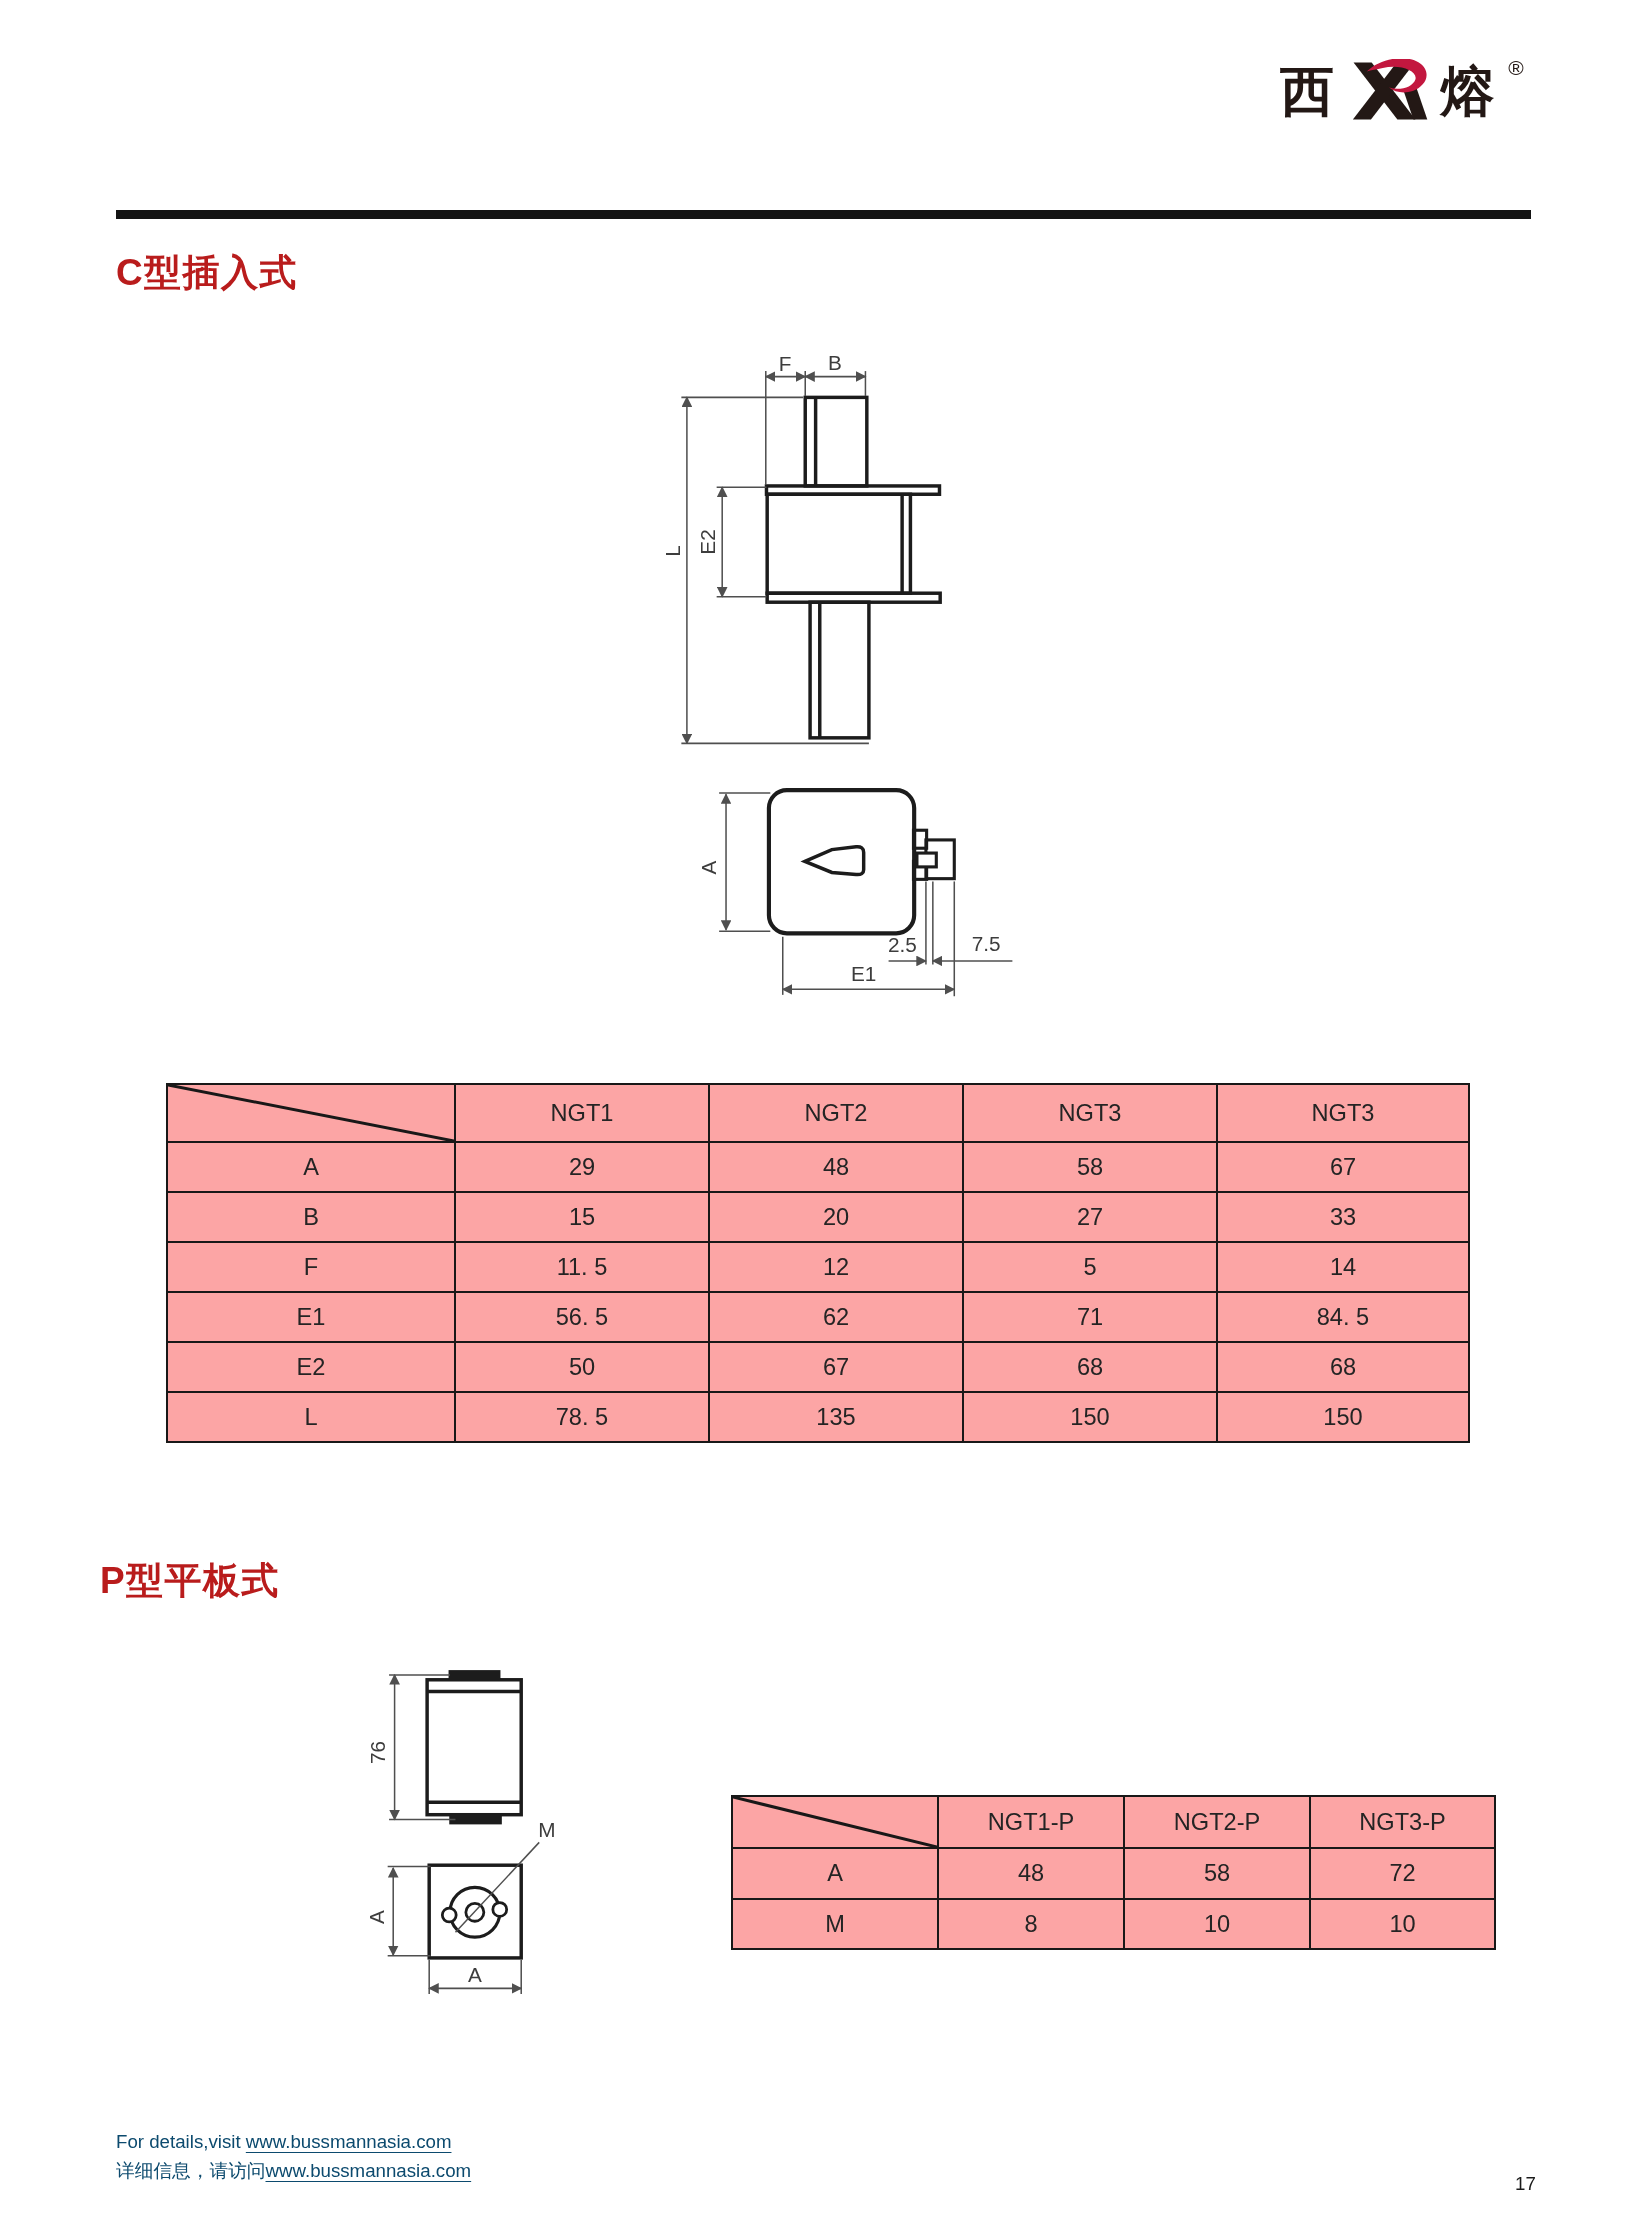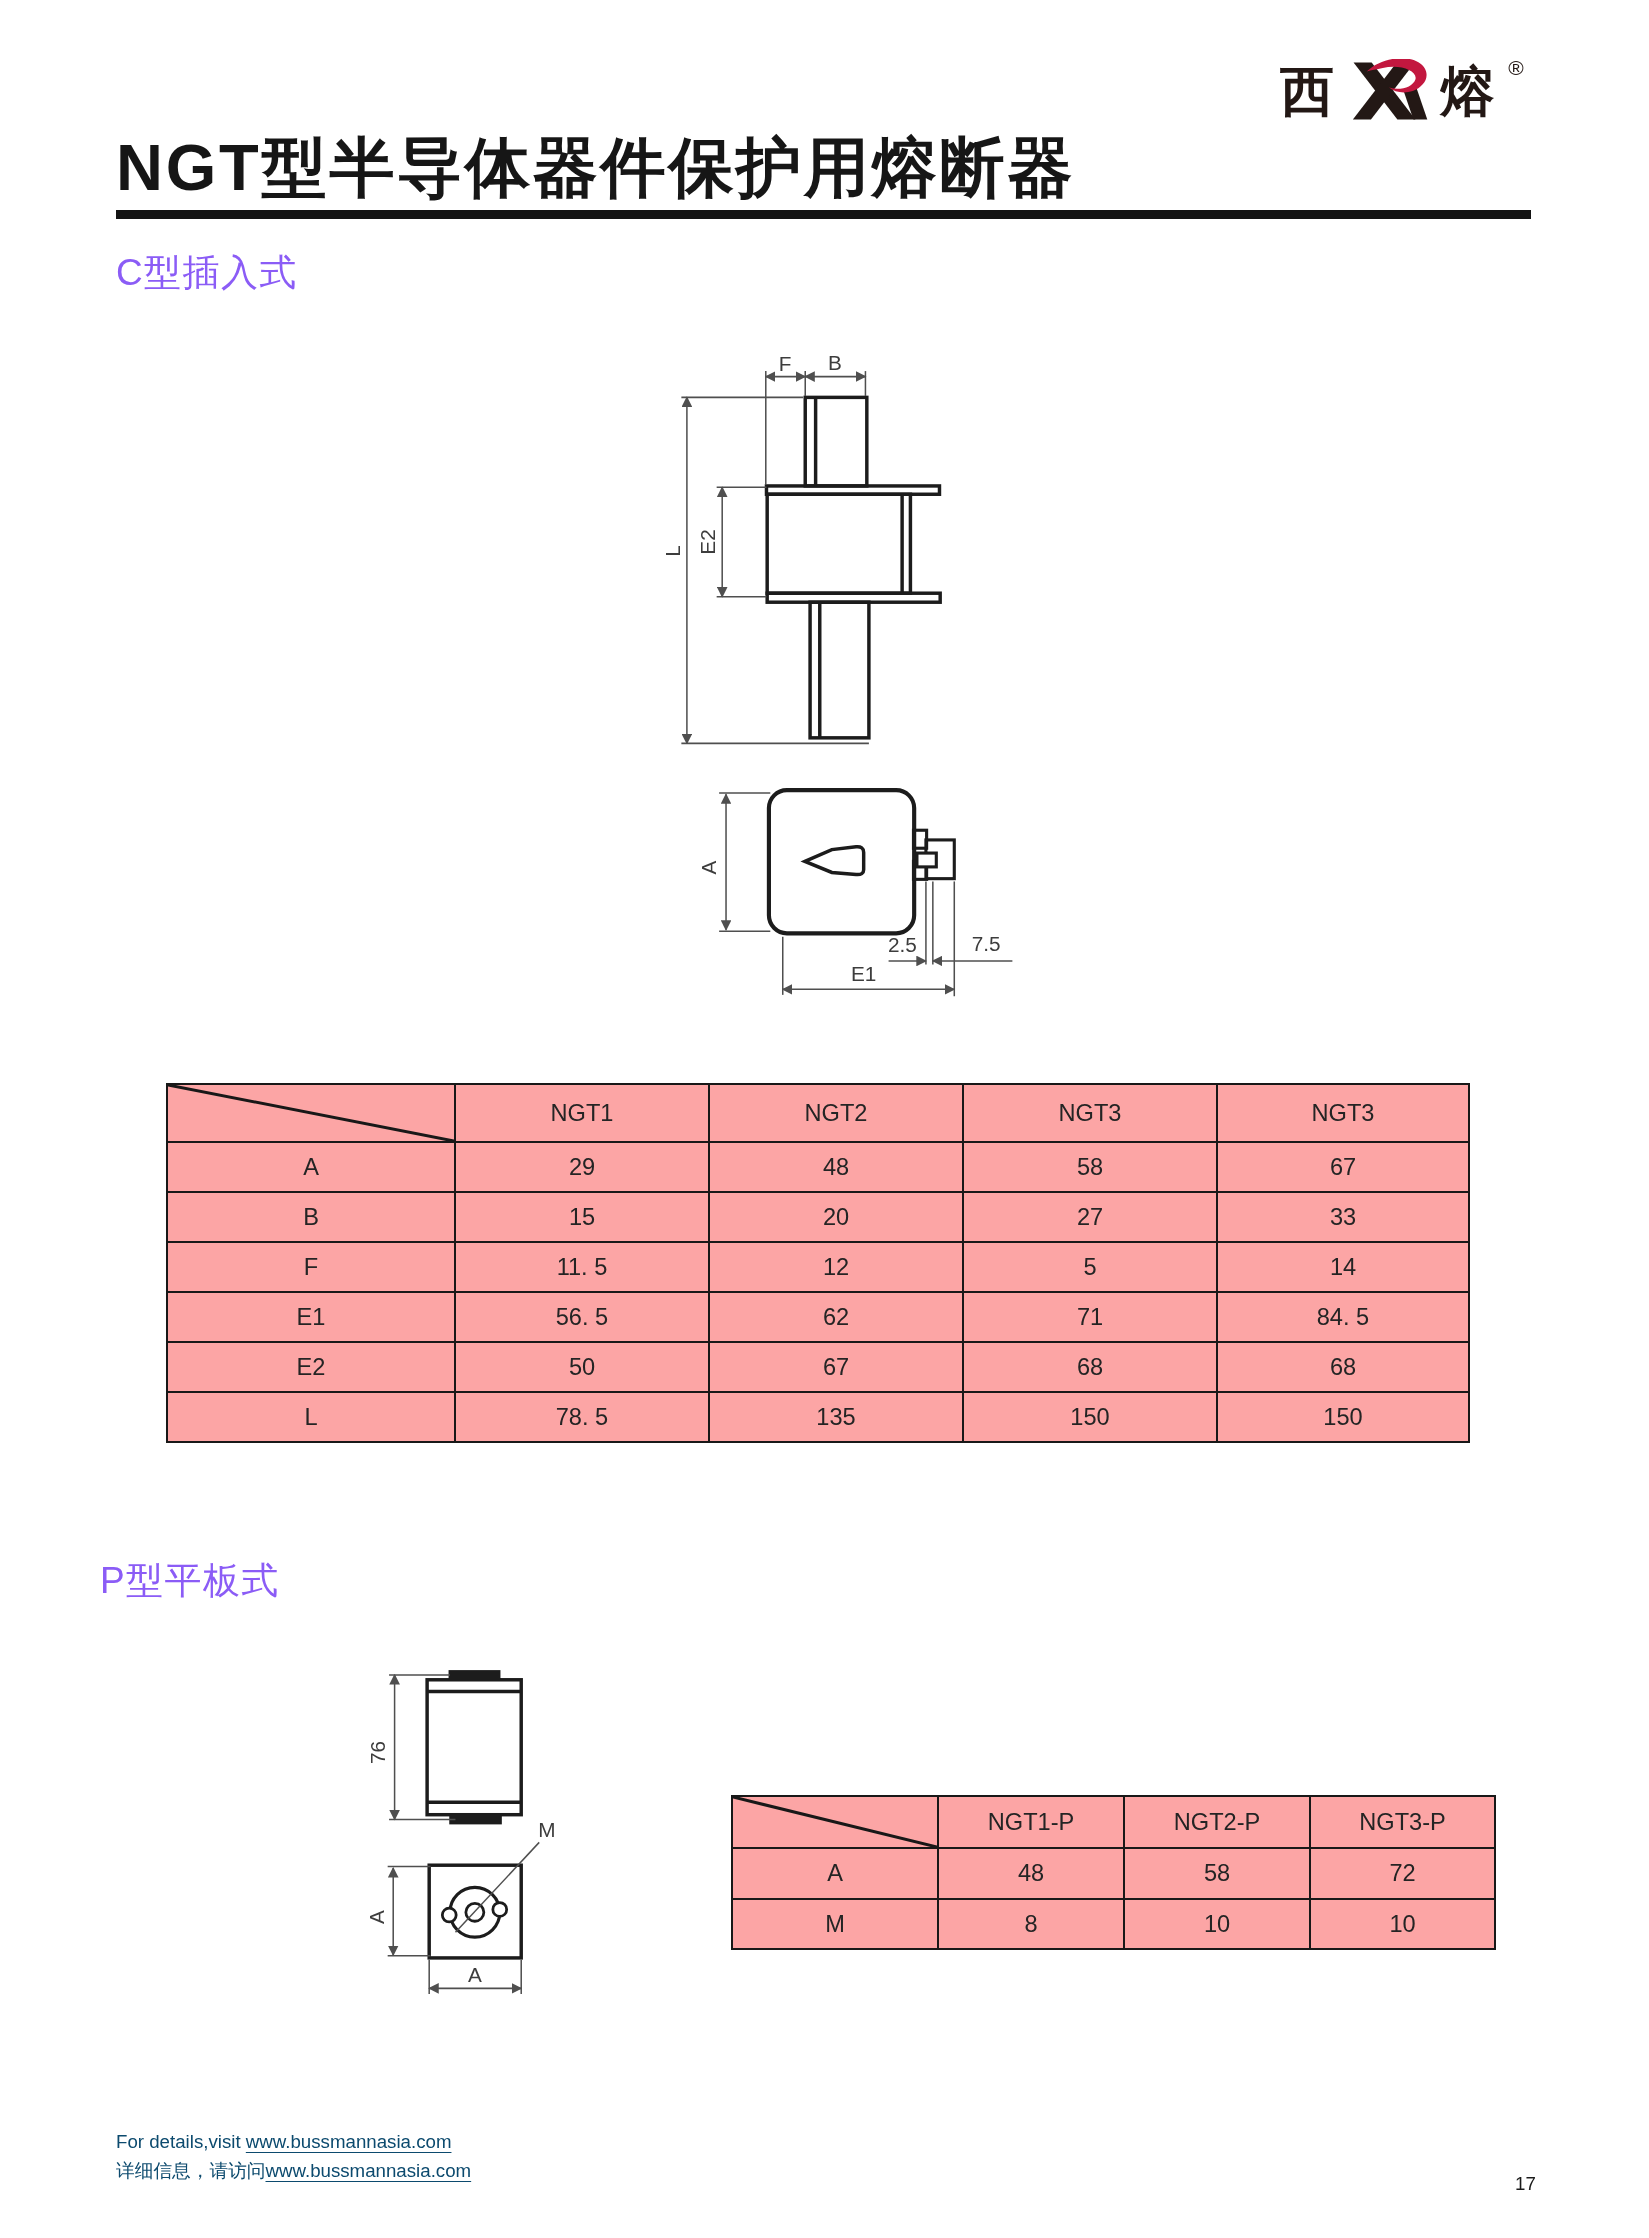--- a/index.html
+++ b/index.html
@@ -10,21 +10,21 @@
   .abs{position:absolute;}
 
   
   .logo{left:1280px;top:57px;display:flex;align-items:center;gap:12.5px;height:67px;}
   .logo .cjk{font-size:54px;font-weight:900;color:#231815;line-height:1;letter-spacing:1.4px;}
   .logo .reg{font-size:21px;font-weight:400;color:#231815;align-self:flex-start;margin-top:-1.4px;}
 
   
   .title{left:116px;top:134px;font-size:65px;font-weight:600;letter-spacing:2.8px;color:#161616;line-height:1.05;white-space:nowrap;}
   .rule{left:116px;top:210px;width:1415px;height:9px;background:#141414;}
-  .h2{font-size:37px;font-weight:400;color:#8b5cf6;letter-spacing:1.4px;white-space:nowrap;}
+  .h2{font-size:37px;font-weight:700;color:#b91c1c;letter-spacing:1.4px;white-space:nowrap;}
   .h2.c{left:116px;top:248px;}
   .h2.p{left:100px;top:1556px;}
 
   
   svg{display:block;}
   svg text{font-family:"Liberation Sans","DejaVu Sans",sans-serif;font-size:30px;fill:#3d3d3d;}
   .obj{stroke:#1c1c1c;fill:none;stroke-width:5;}
   .obj-thin{stroke:#1c1c1c;fill:none;stroke-width:4.5;}
   .dim{stroke:#4f4f4f;fill:none;stroke-width:2.2;}
 
@@ -55,21 +55,20 @@
       <polygon points="8,4 34,4 97,86 71,86" fill="#231815"></polygon>
       <polygon points="70,4 96,4 33,86 7,86" fill="#231815"></polygon>
       <polygon points="79,42 99,42 114,86 94,86" fill="#231815"></polygon>
       <path d="M 27,17 C 50,-6 97,-9 110,12 C 118,25 109,39 93,45 C 81,49 67,47 59,40
                C 74,45 93,40 97,28 C 100,15 73,6 50,12 C 41,14 33,15 27,17 Z" fill="#c3173f"></path>
     </svg>
     <span class="cjk">熔</span>
     <span class="reg">®</span>
   </div>
 
-  <div class="abs title">NGT型半导体器件保护用熔断器</div>
   <div class="abs rule"></div>
 
   <div class="abs h2 c">C型插入式</div>
 
   <svg class="abs" style="left:644px;top:343px;" width="346" height="416" viewBox="930 495 500 600">
     <defs>
       <marker id="arC" viewBox="0 0 10 10" refX="9" refY="5" markerWidth="7" markerHeight="7" orient="auto-start-reverse">
         <path d="M0,0 L10,5 L0,10 z" fill="#4f4f4f"></path>
       </marker>
     </defs>

